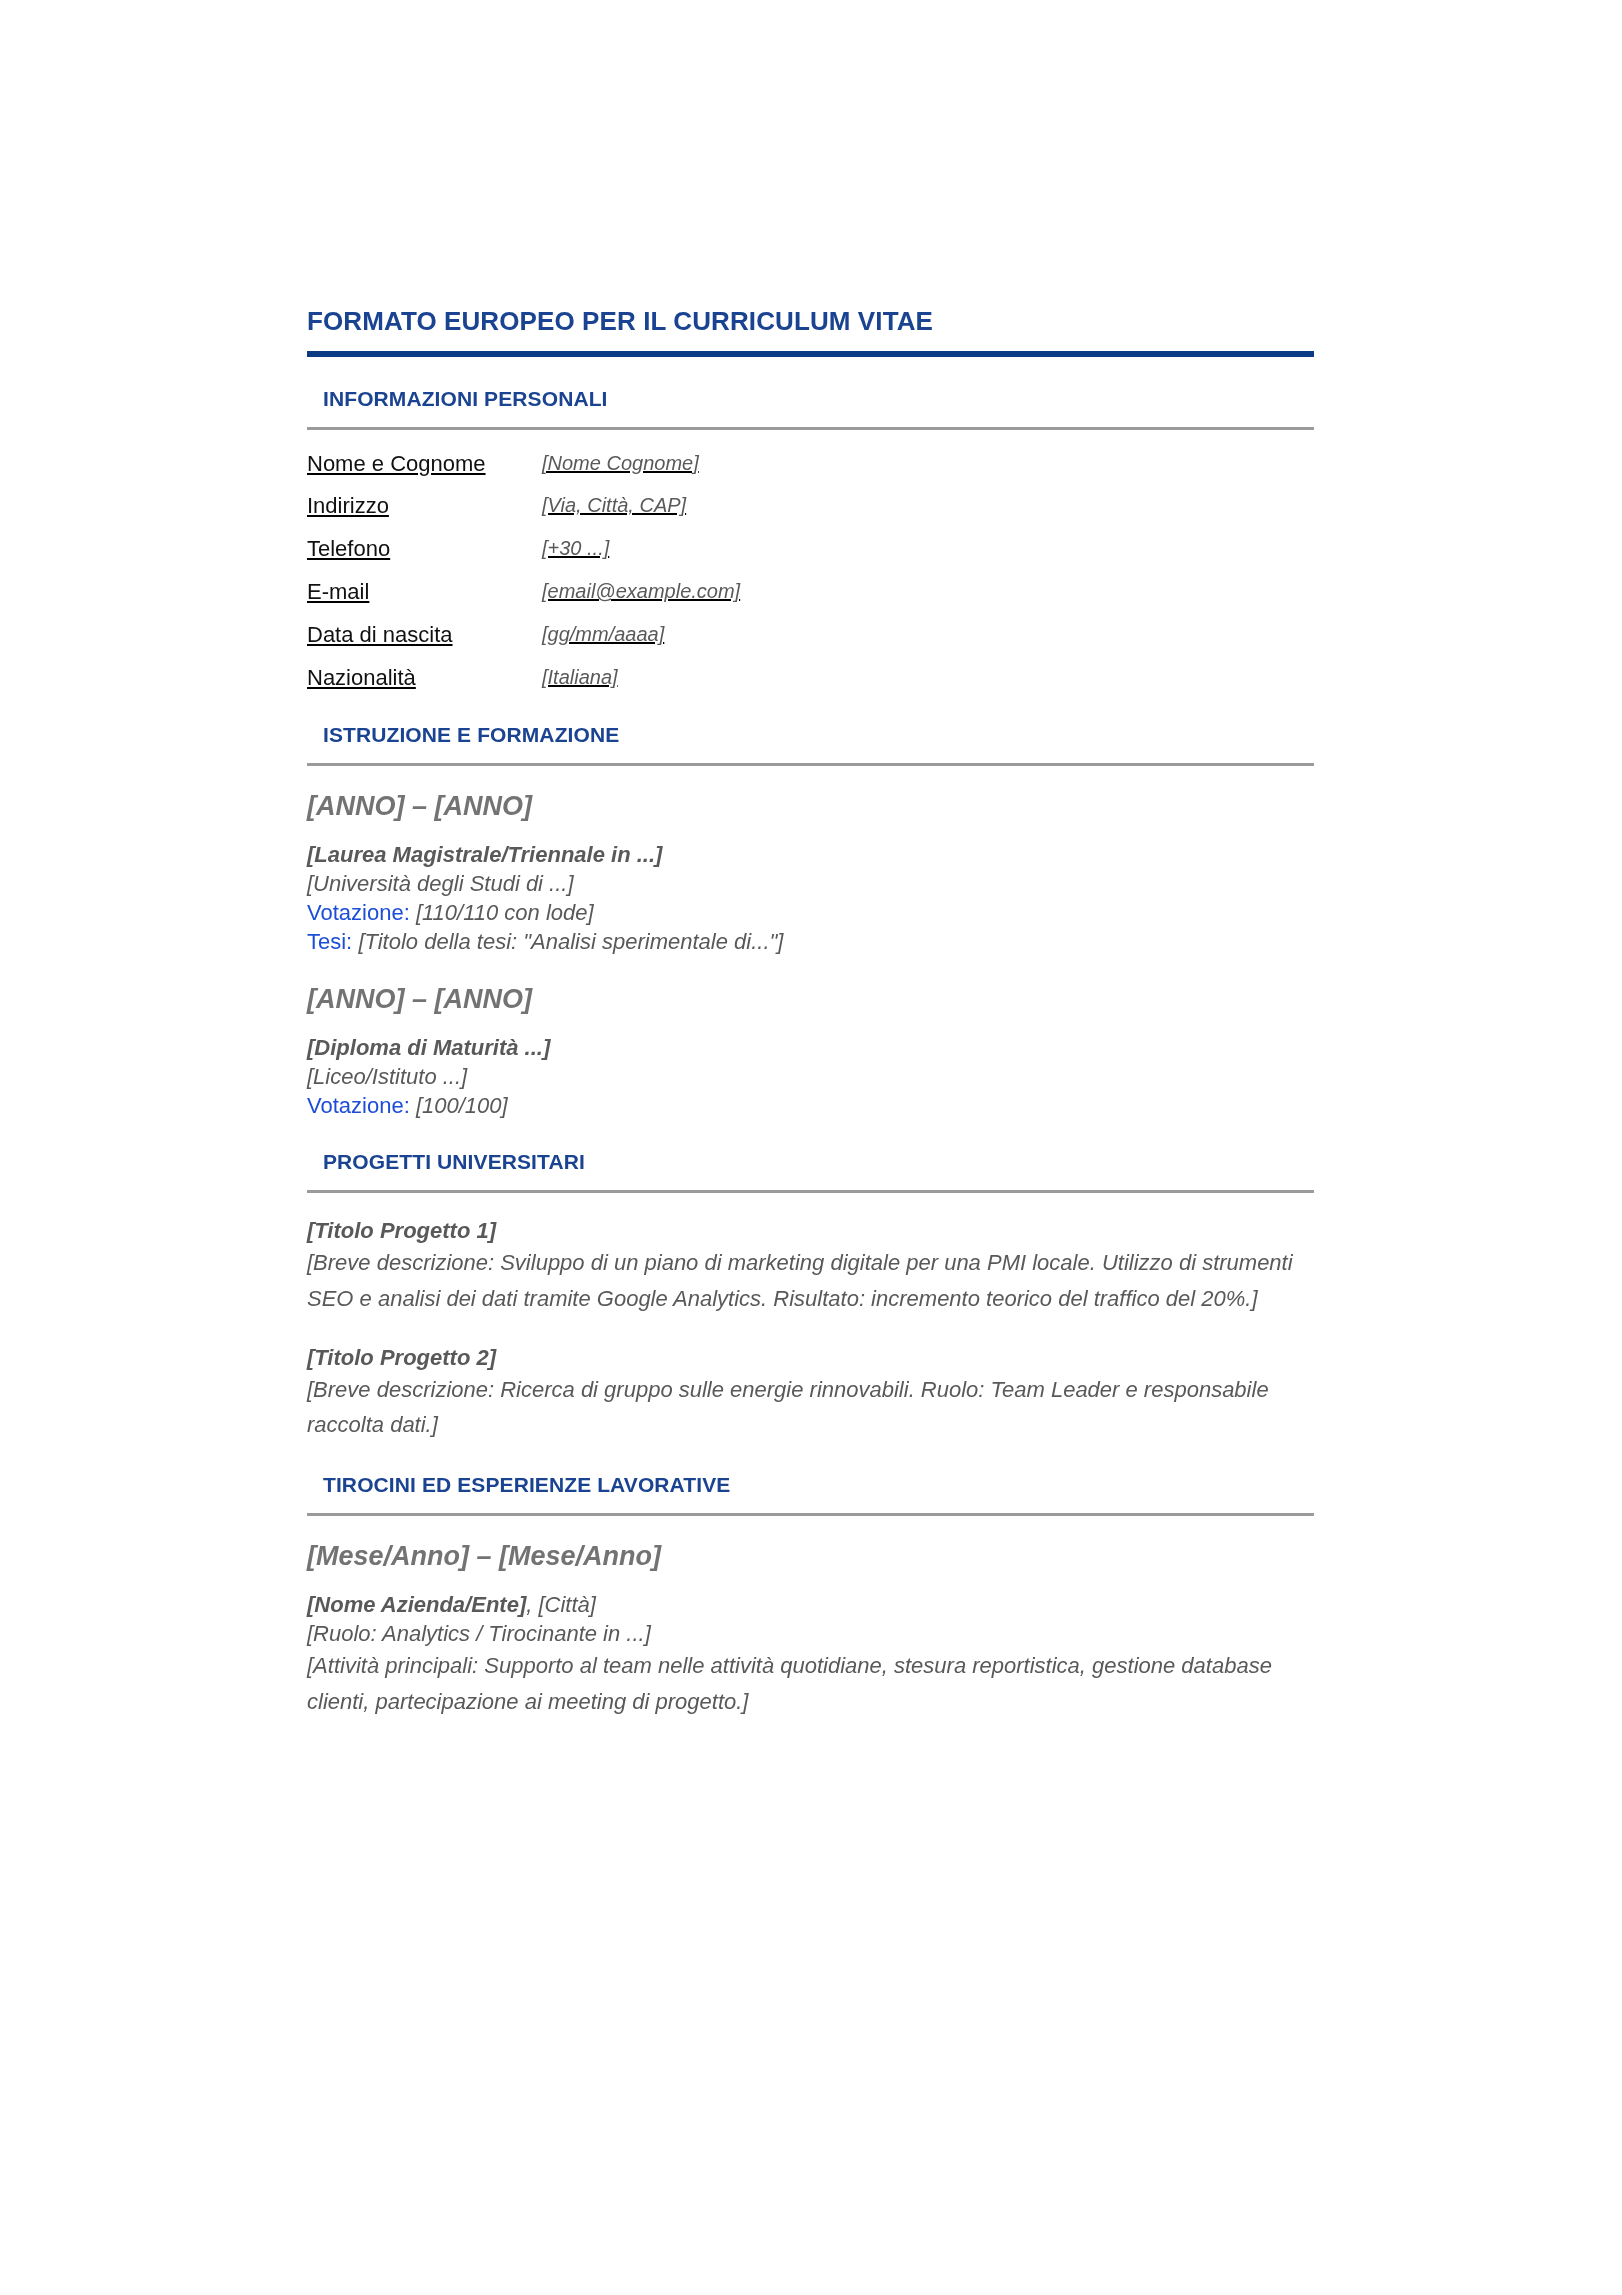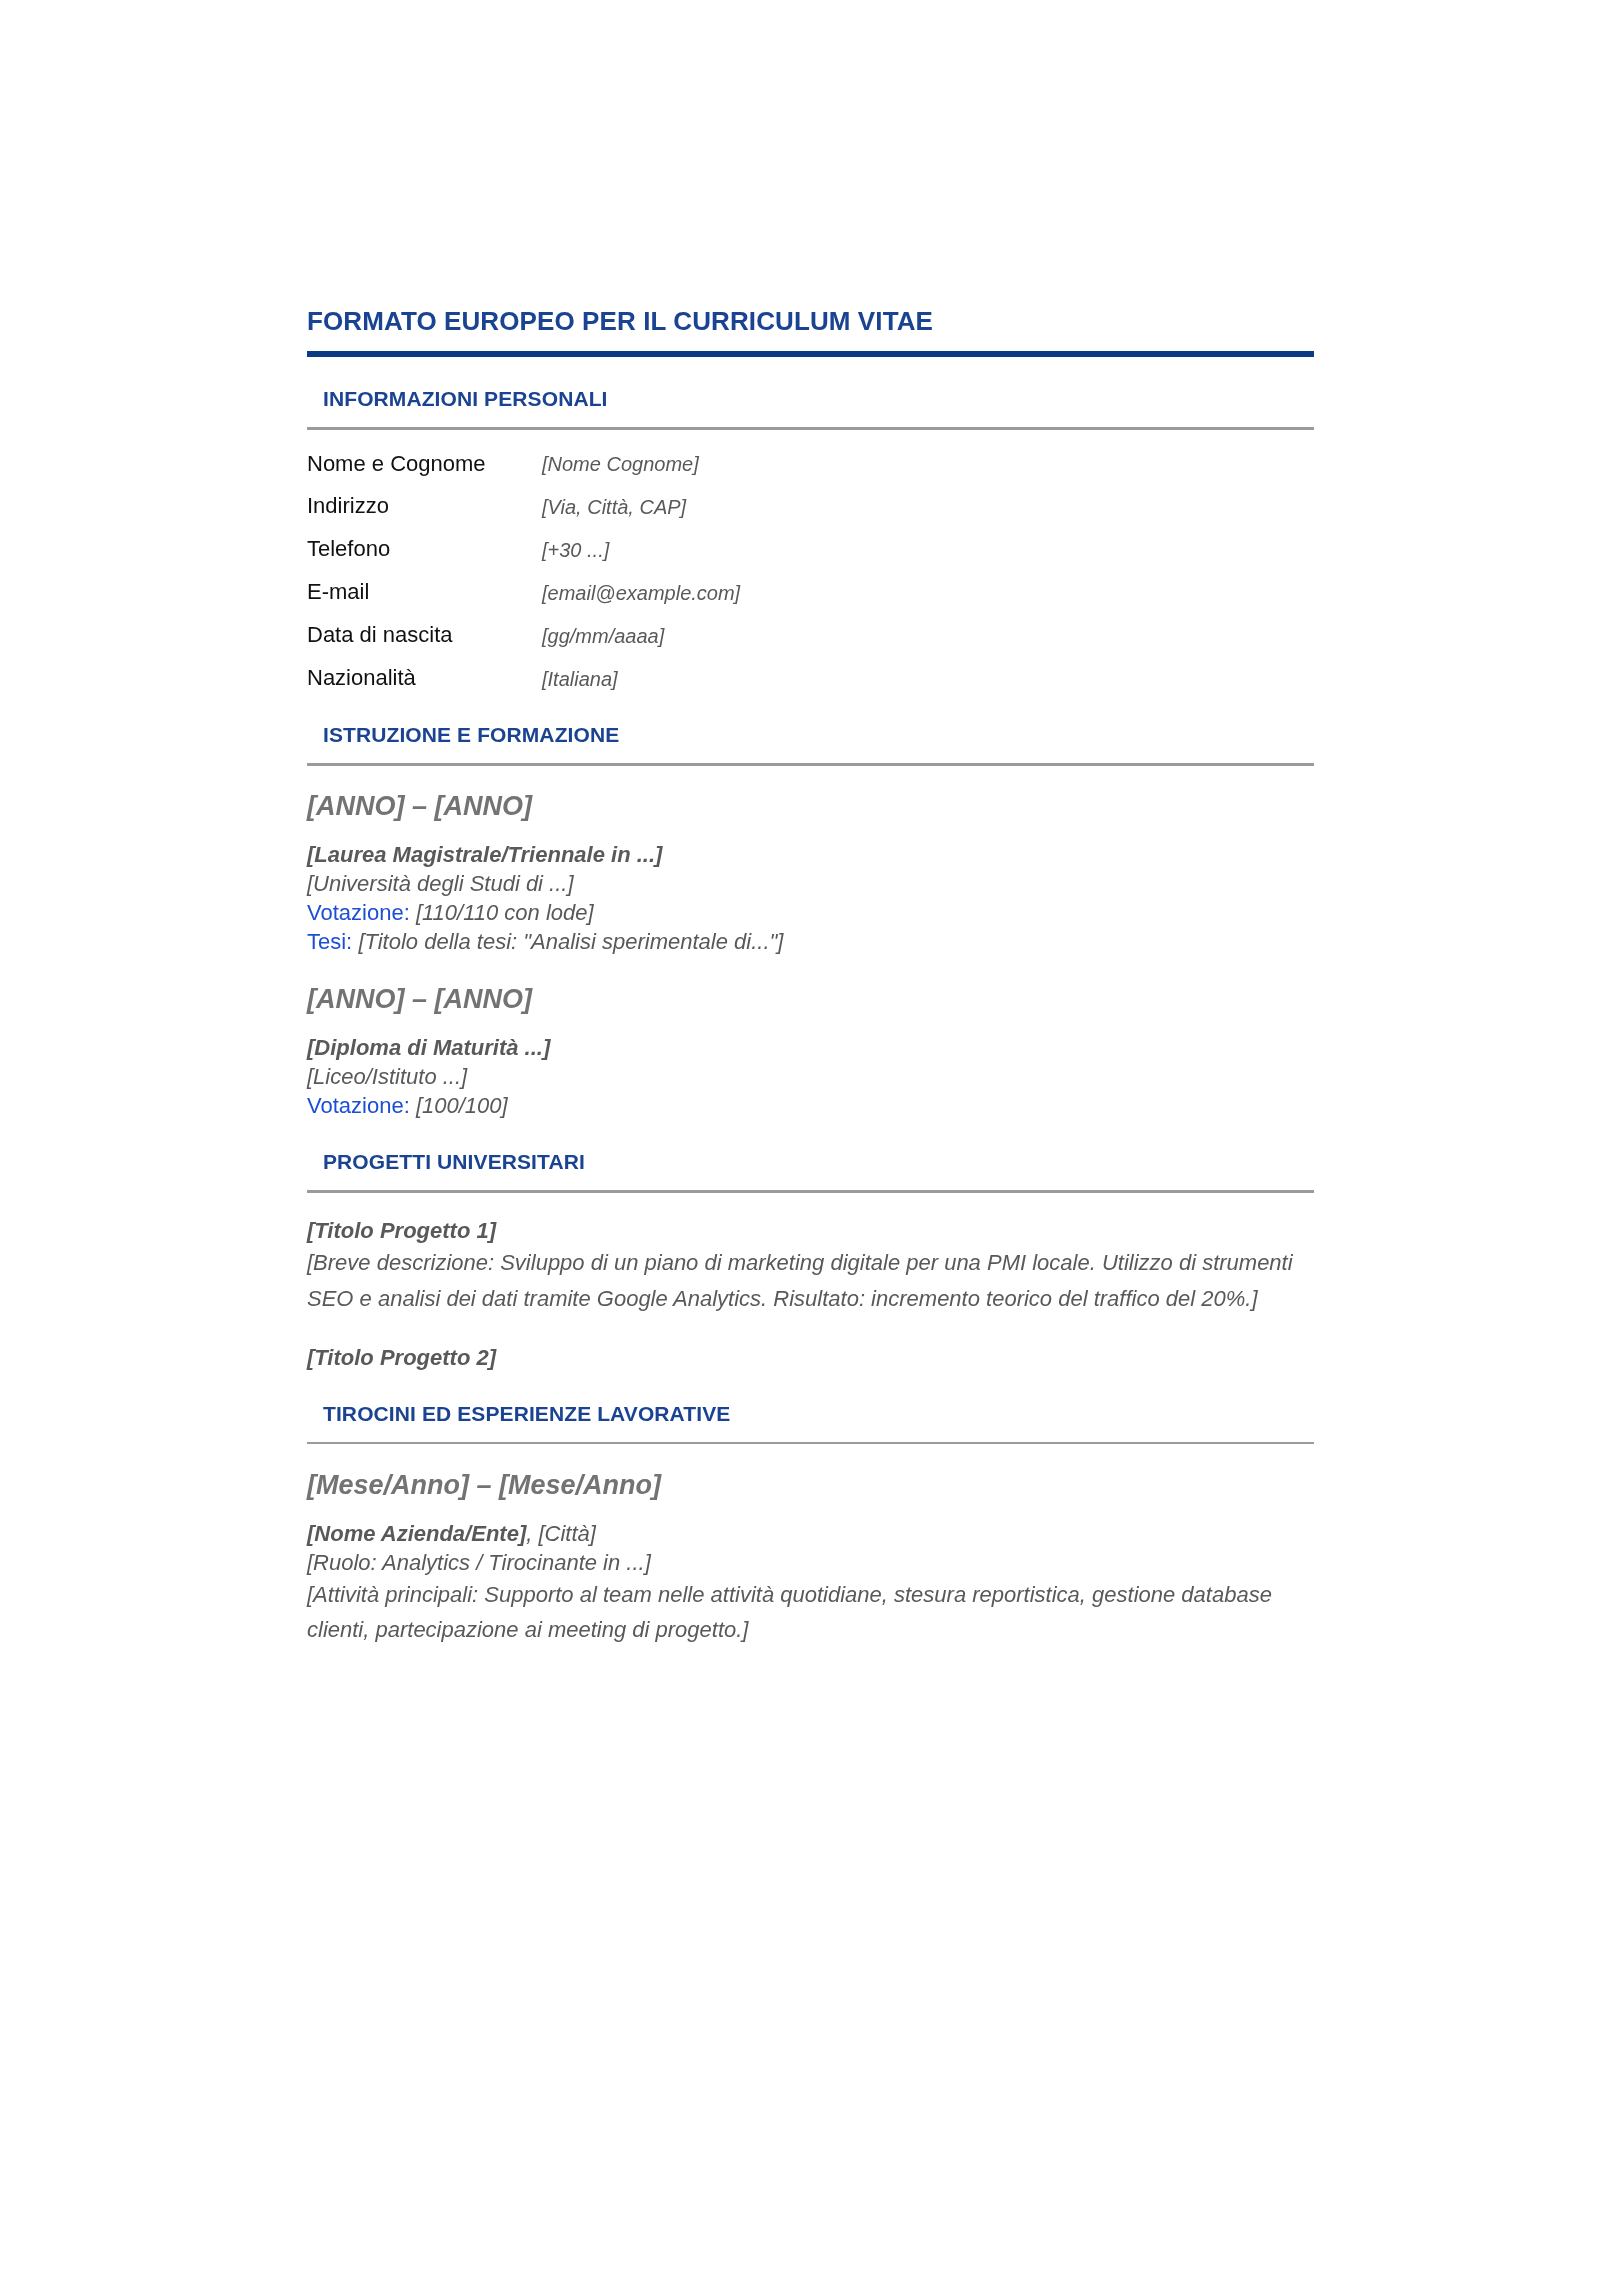--- a/index.html
+++ b/index.html
@@ -55,22 +55,23 @@
     background: #9b9b9b;
     margin-top: 11px;
   }
 
   
   .info-table {
     margin-top: 19.6px;
   }
   .info-row {
     display: flex;
-    align-items: center;
+    align-items: flex-start;
     margin-bottom: 14.4px;
+    text-decoration: underline;
   }
   .info-row:last-child { margin-bottom: 0; }
   .info-label {
     width: 235px;
     flex: 0 0 235px;
     font-size: 22px;
     color: #111111;
     line-height: 1.30;
   }
   .info-value {
@@ -177,20 +178,21 @@
       <h2 class="section-heading">PROGETTI UNIVERSITARI</h2>
       <div class="section-rule"></div>
 
       <div class="block-first">
         <div class="line line-bold line-tight">[Titolo Progetto 1]</div>
         <p class="para">[Breve descrizione: Sviluppo di un piano di marketing digitale per una PMI locale. Utilizzo di strumenti SEO e analisi dei dati tramite Google Analytics. Risultato: incremento teorico del traffico del 20%.]</p>
       </div>
 
       <div class="entry-gap">
         <div class="line line-bold line-tight">[Titolo Progetto 2]</div>
+        <p class="para">[Breve descrizione: Ricerca di gruppo sulle energie rinnovabili. Ruolo: Team Leader e responsabile raccolta dati.]</p>
       </div>
     </div>
 
     <div class="sec-gap">
       <h2 class="section-heading">TIROCINI ED ESPERIENZE LAVORATIVE</h2>
       <div class="section-rule"></div>
 
       <div class="block-first">
         <div class="date-line">[Mese/Anno] – [Mese/Anno]</div>
         <div class="line line-tight"><span class="line-bold">[Nome Azienda/Ente]</span><span>, [Città]</span></div>

